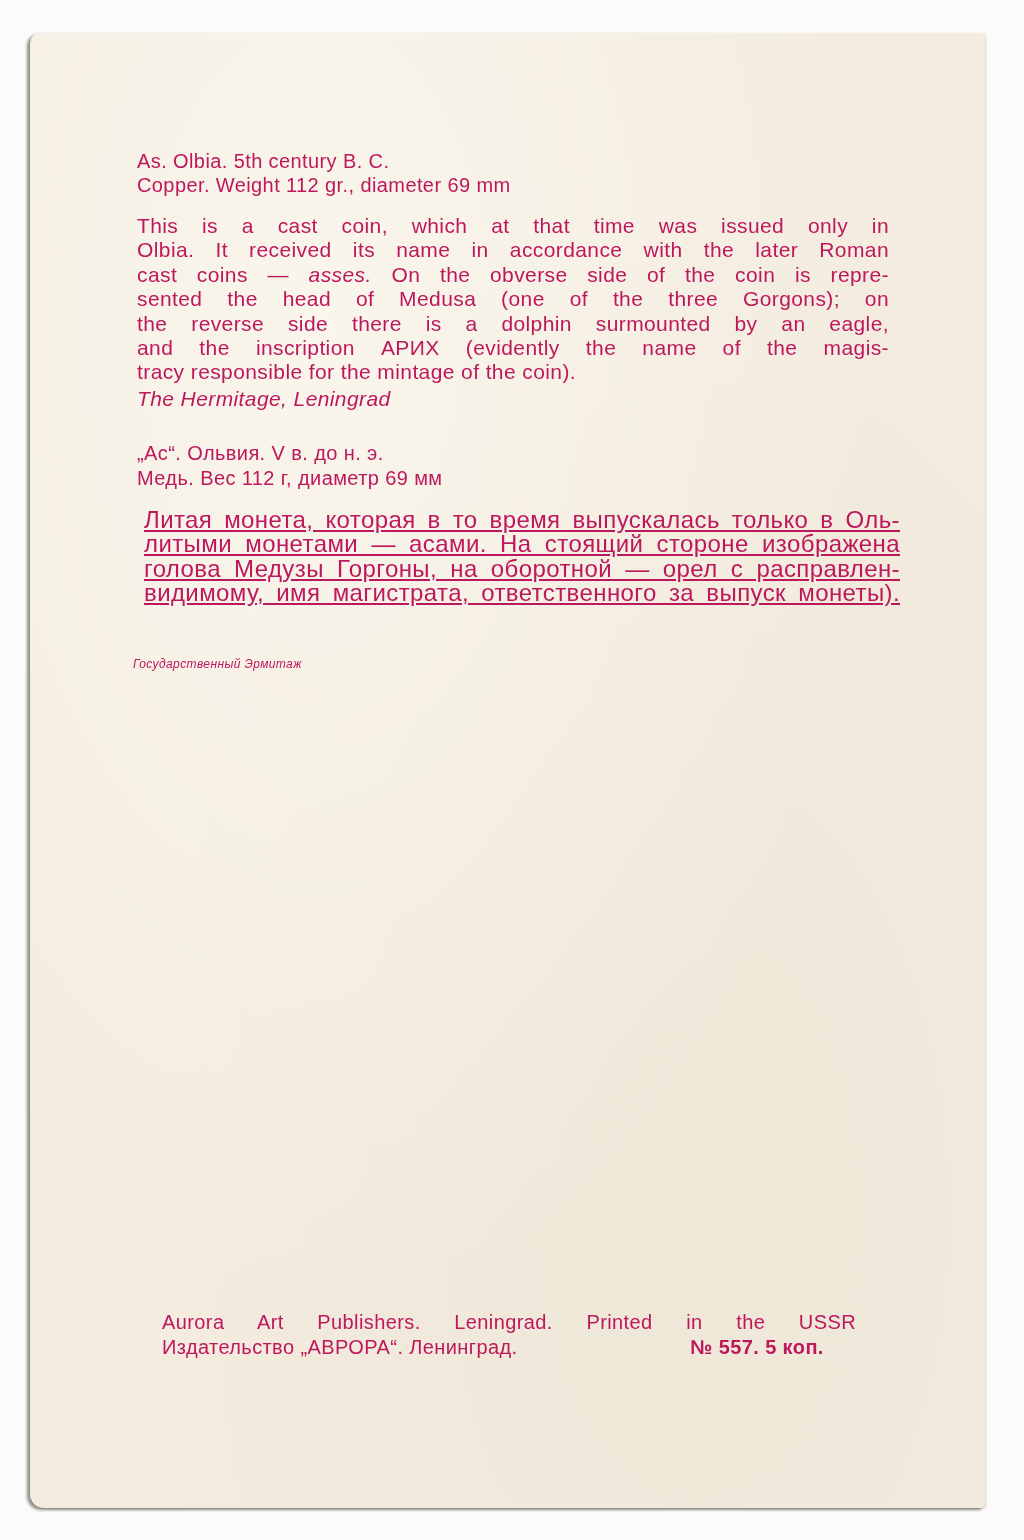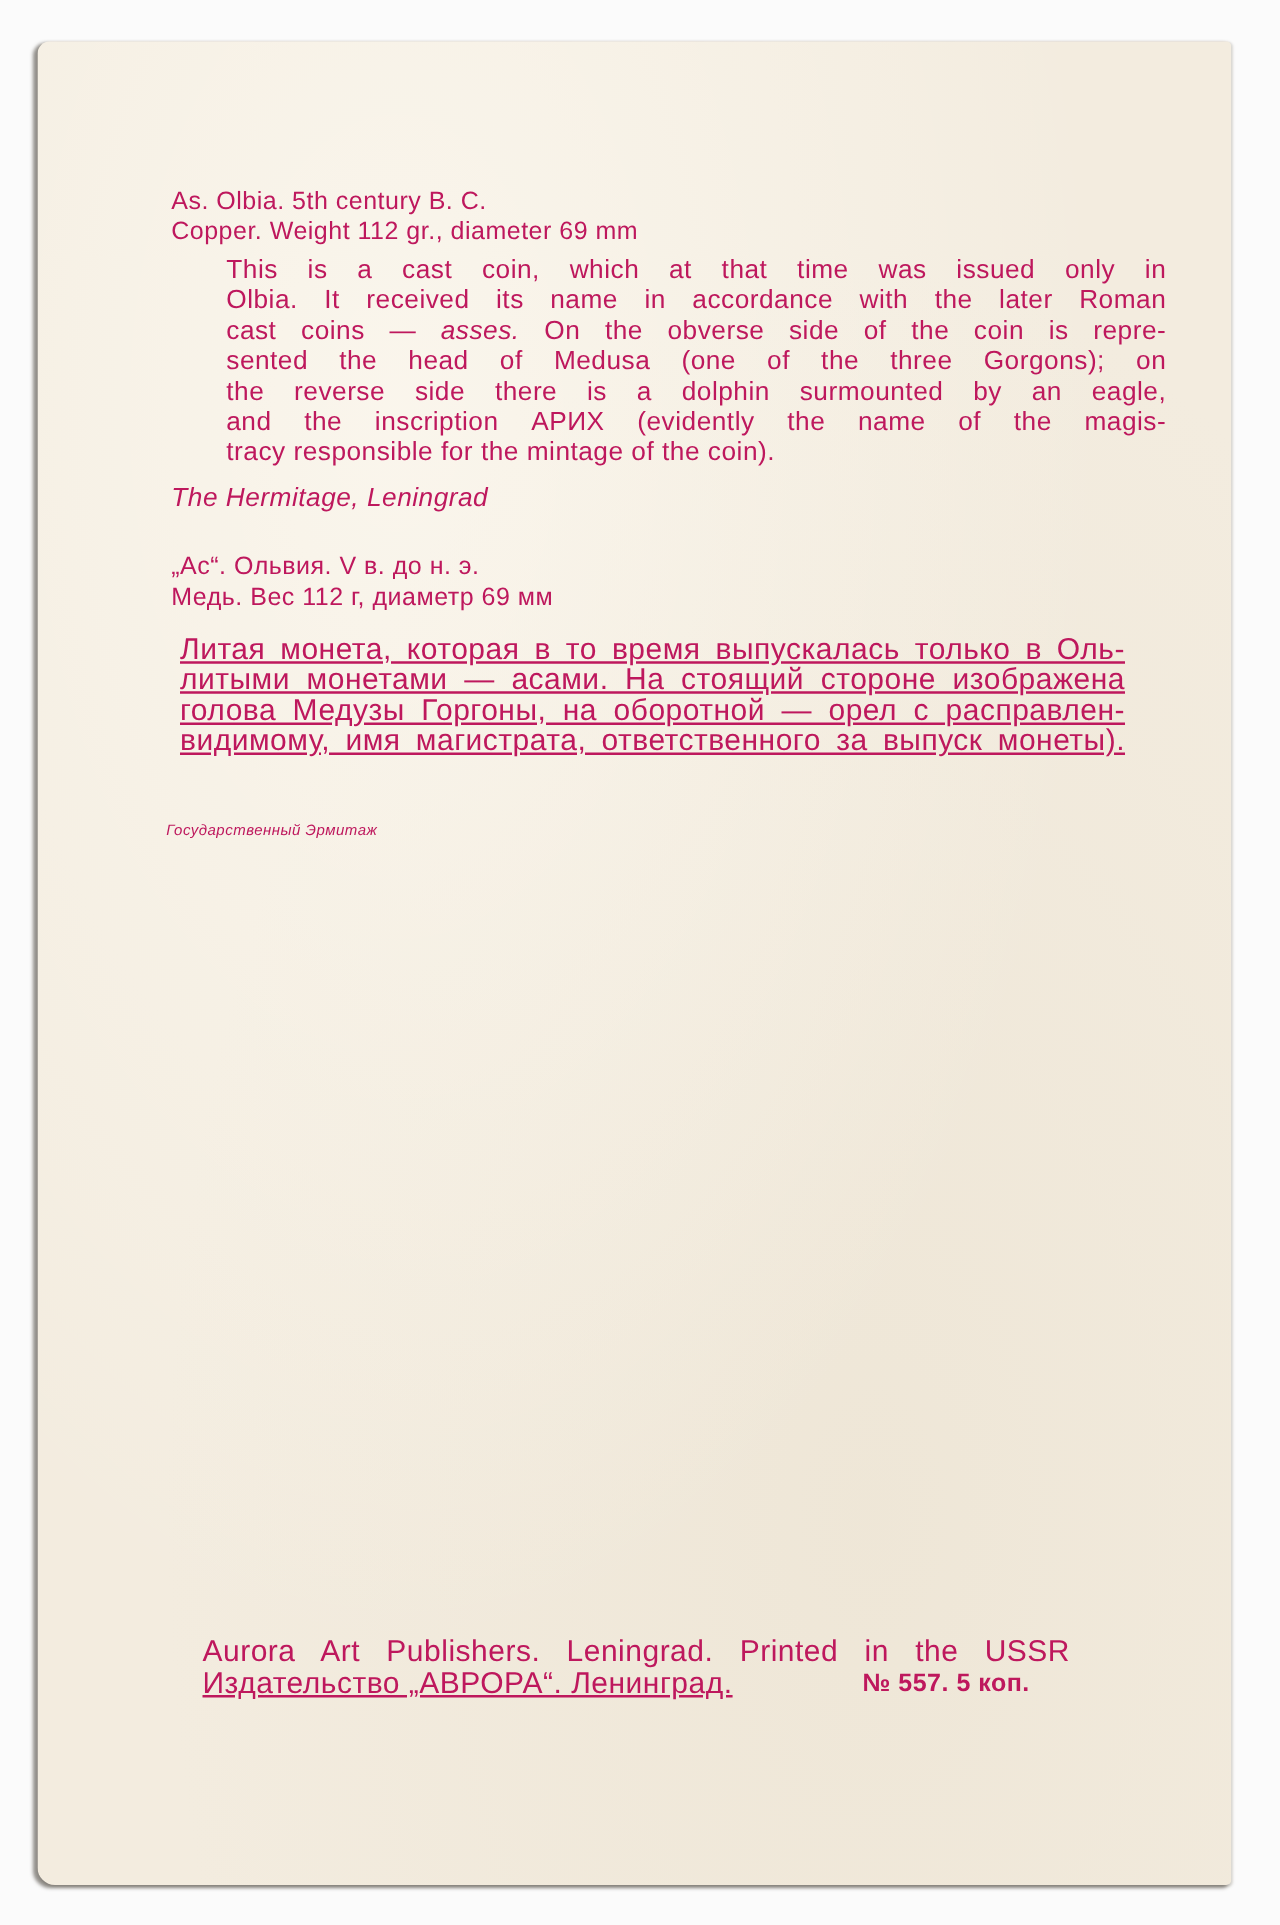--- a/index.html
+++ b/index.html
@@ -53,21 +53,21 @@
     }
   </style>
 </head>
 <body>
 
 <div class="card"></div>
 
 <div class="text head-line" style="left:137px; top:150px; font-size:20px;">As. Olbia. 5th century B. C.</div>
 <div class="text head-line" style="left:137px; top:174px; font-size:20px;">Copper. Weight 112 gr., diameter 69 mm</div>
 
-<div class="text" style="left:137px; top:204px; width:752px;margin-left:44px;">
+<div class="text" style="left:137px; top:214px; width:752px;">
   <div class="line justify">This is a cast coin, which at that time was issued only in</div>
   <div class="line justify">Olbia. It received its name in accordance with the later Roman</div>
   <div class="line justify">
     <span>cast coins — </span><span class="it-word">asses.</span>
     <span>On the obverse side of the coin is repre-</span>
   </div>
   <div class="line justify">sented the head of Medusa (one of the three Gorgons); on</div>
   <div class="line justify">the reverse side there is a dolphin surmounted by an eagle,</div>
   <div class="line justify">and the inscription АРИХ (evidently the name of the magis-</div>
   <div class="line">tracy responsible for the mintage of the coin).</div>
@@ -80,17 +80,17 @@
 
 <div class="text" style="left:144px; top:508px; width:756px; font-size:24px;text-decoration:underline;">
   <div class="line justify">Литая монета, которая в то время выпускалась только в Оль-</div>
   <div class="line justify">литыми монетами — асами. На стоящий стороне изображена</div>
   <div class="line justify">голова Медузы Горгоны, на оборотной — орел с расправлен-</div>
   <div class="line justify">видимому, имя магистрата, ответственного за выпуск монеты).</div>
 </div>
 
 <div class="text italic" style="left:133px; top:657px; font-size:12px;">Государственный Эрмитаж</div>
 
-<div class="text" style="left:162px; top:1310px; width:694px; font-size:24px; height:24px; line-height:24px; text-align:justify; text-align-last:justify; white-space:normal;">Aurora Art Publishers. Leningrad. Printed in the USSR</div>
+<div class="text" style="left:162px; top:1310px; width:694px; font-size:20px; height:24px; line-height:24px; text-align:justify; text-align-last:justify; white-space:normal;">Aurora Art Publishers. Leningrad. Printed in the USSR</div>
 
-<div class="text" style="left:162px; top:1335px; font-size:24px; height:24px; line-height:24px;text-decoration:underline;">Издательство „АВРОРА“. Ленинград.</div>
+<div class="text" style="left:162px; top:1335px; font-size:20px; height:24px; line-height:24px;">Издательство „АВРОРА“. Ленинград.</div>
 
 <div class="text" style="left:690px; top:1335px; font-size:20px; height:24px; line-height:24px; font-weight:bold;">№ 557. 5 коп.</div>
 
 </body></html>

